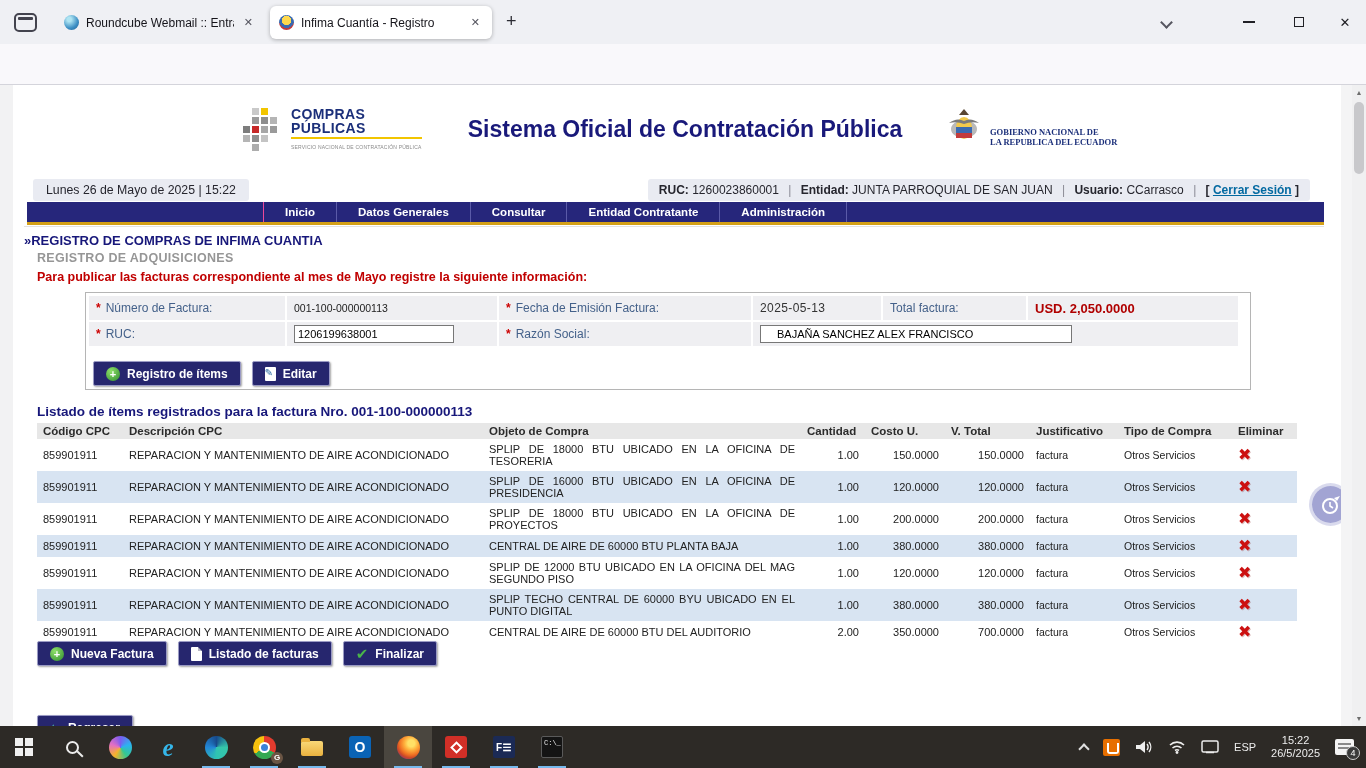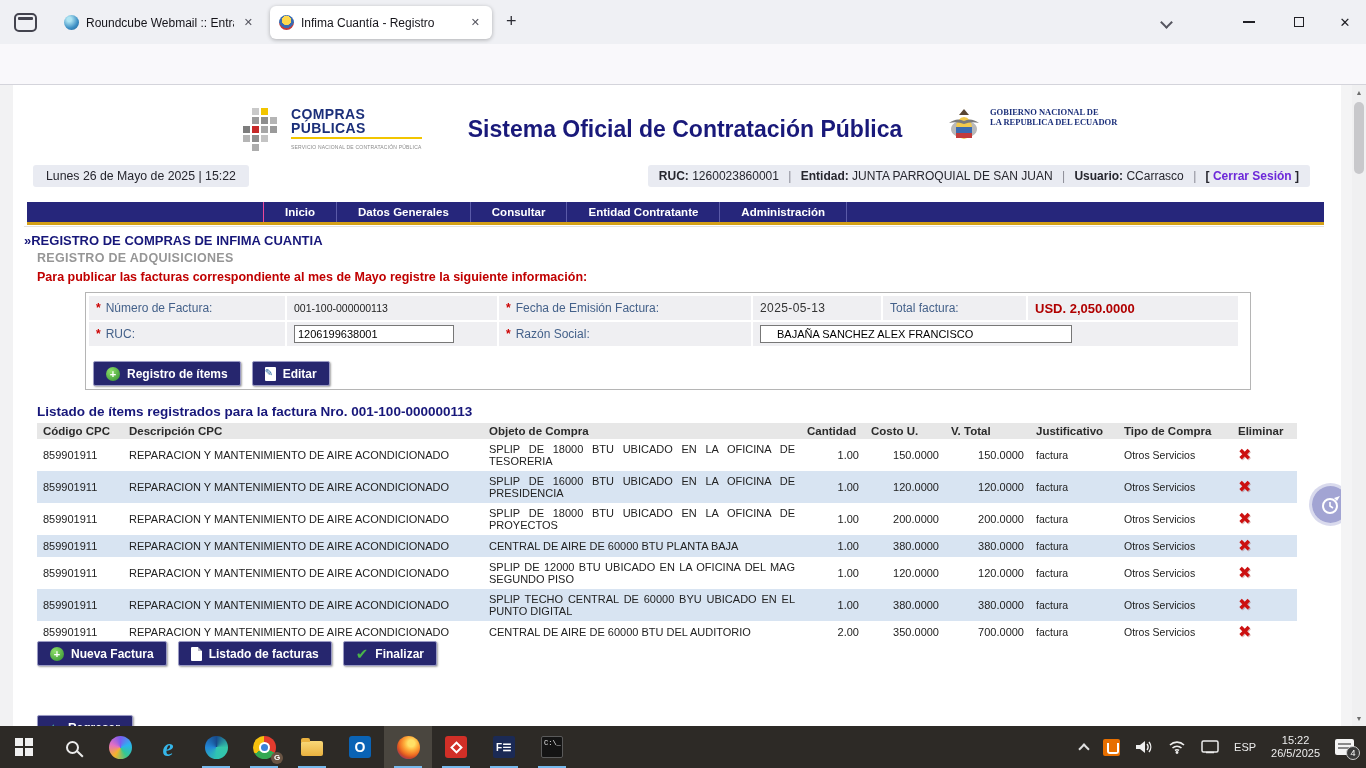--- a/index.html
+++ b/index.html
@@ -58,30 +58,30 @@
 .scrollbar{position:absolute;right:0;top:0;width:14px;height:100%;background:#f0f0f1}
 .sb-arrow{position:absolute;left:0;width:14px;height:15px;color:#6e6e6e;font-size:7px;text-align:center;line-height:15px}
 .sb-thumb{position:absolute;left:2px;top:17px;width:10px;height:72px;background:#c8c8cb;border-radius:5px}
 
 
 .cp-logo{position:absolute;left:252px;top:22px;display:flex;gap:10px}
 .mosaic{width:7px;height:7px;margin:10px 22px 0 0;background:#9a9a9a;box-shadow:9px -9px 0 #f2c500,0 -9px 0 #c9c9c9,9px 0 0 #8e8e8e,18px 0 0 #b5b5b5,-9px 9px 0 #7d7d7d,0 9px 0 #c62828,9px 9px 0 #a7a7a7,18px 9px 0 #9a9a9a,-9px 18px 0 #b5b5b5,0 18px 0 #8e8e8e,9px 18px 0 #c4c4c4,0 27px 0 #adadad}
 .cp-words{color:#1b2f7a;font-weight:bold;font-size:14px;line-height:14px;letter-spacing:.4px}
 .cp-tag{font-size:5px;color:#8a8a8a;font-weight:normal;letter-spacing:.2px;border-top:2px solid #f2c500;margin-top:2px;padding-top:1px}
 .site-title{position:absolute;left:340px;width:690px;top:31px;text-align:center;font-size:23px;font-weight:bold;color:#19197a}
-.gov-logo{position:absolute;left:945px;top:22px;display:flex;gap:7px;align-items:flex-start}
+.gov-logo{position:absolute;left:945px;top:22px;display:flex;gap:7px;align-items:flex-end}
 .gov-text{font-size:8.5px;font-weight:bold;color:#1b2f7a;line-height:10px;font-family:"Liberation Serif",serif}
 
 
-.badge{position:absolute;top:80px;height:22px;background:#e9ebf2;border-radius:3px;line-height:22px;font-size:12.3px;color:#26262e;white-space:nowrap}
+.badge{position:absolute;top:94px;height:22px;background:#e9ebf2;border-radius:3px;line-height:22px;font-size:12.3px;color:#26262e;white-space:nowrap}
 .date-badge{left:33px;padding:0 13px}
 .sess-badge{right:56px;padding:0 11px;font-size:12px}
 .sess-badge b{font-weight:bold}
 .sep{color:#8a8a95;padding:0 6px}
-.logout{color:#6d28d9;font-weight:bold;cursor:pointer}
+.logout{color:#0369a1;font-weight:bold;text-decoration:underline;cursor:pointer}
 
 
 .mainnav{position:absolute;left:27px;top:117px;width:1297px;height:20px;background:#26267b;display:flex;align-items:stretch;padding-left:236px}
 .nav-item{color:#fff;font-size:11.5px;font-weight:bold;display:flex;align-items:center;padding:0 21px;border-right:1px solid #5a5aa8;cursor:pointer}
 .nav-item:first-child{border-left:1px solid #ec4899}
 .goldline{position:absolute;left:27px;top:137px;width:1297px;height:3px;background:#d4a017}
 
 .breadcrumb{position:absolute;left:24px;top:141px;width:1300px;border-top:1px solid #e2e2e2;padding-top:6px;font-size:13px;font-weight:bold;color:#17177a}
 .section-sub{position:absolute;left:37px;top:166px;font-size:12.5px;font-weight:bold;color:#969696;letter-spacing:.3px}
 .instruction{position:absolute;left:37px;top:185px;font-size:12.5px;font-weight:bold;color:#c00000}

